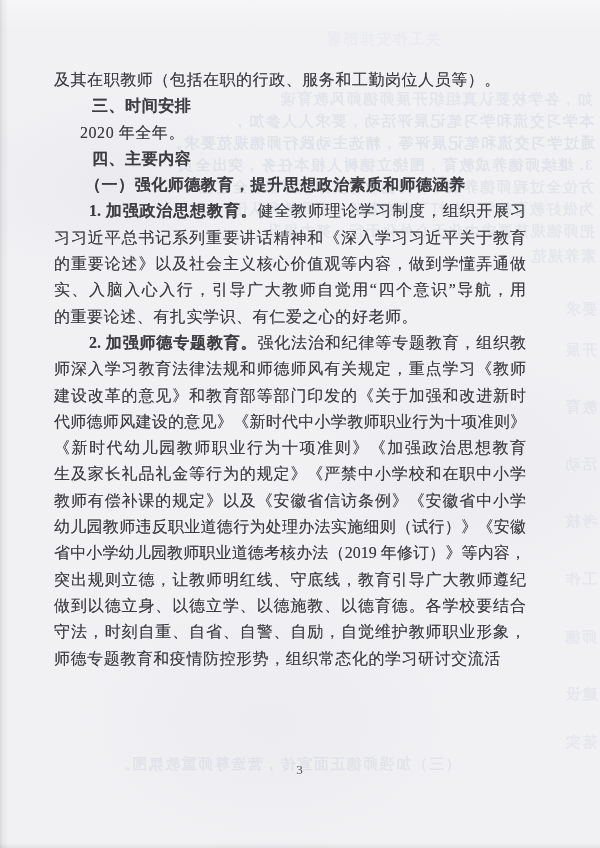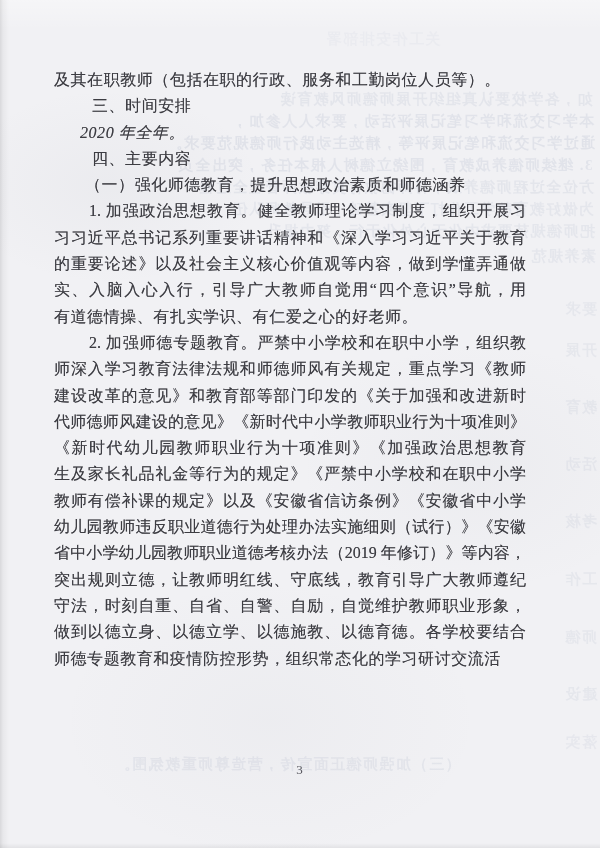--- a/index.html
+++ b/index.html
@@ -48,21 +48,21 @@
     font-size:16px;
     white-space:nowrap;
     letter-spacing:0.55px;
     text-shadow:0 0 0.4px rgba(60,60,66,0.55);
   }
   .line.fill{
     letter-spacing:0;
     text-align:justify;
     text-align-last:justify;
   }
-  .line .b{font-weight:400;margin-top:40px;}
+  .line .b{font-weight:700;margin-top:40px;}
   .pagenum{
     position:absolute;left:0;top:762px;width:600px;
     text-align:center;font-size:13px;color:#55555c;
     letter-spacing:1px;
   }
 </style>
 </head>
 <body>
 
 <div class="scan">
@@ -84,36 +84,36 @@
       <div class="bleed-line" style="top: 512px; right: 3px; opacity: 0.11;">考核</div>
       <div class="bleed-line" style="top: 570px; right: 3px; opacity: 0.11;">工作</div>
       <div class="bleed-line" style="top: 628px; right: 3px; opacity: 0.11;">师德</div>
       <div class="bleed-line" style="top: 685px; right: 3px; opacity: 0.11;">建设</div>
       <div class="bleed-line" style="top: 733px; right: 3px; opacity: 0.1;">落实</div>
       <div class="bleed-line" style="top: 755px; right: 140px; opacity: 0.13;">（三）加强师德正面宣传，营造尊师重教氛围。</div>
     </div>
   <div id="doc">
       <div class="line"><span>及其在职教师（包括在职的行政、服务和工勤岗位人员等）。</span></div>
       <div class="line" style="padding-left: 38px;"><span class="b">三、时间安排</span></div>
-      <div class="line" style="padding-left: 26px; font-style: italic;"><span>2020 年全年。</span></div>
+      <div class="line" style="padding-left: 26px;"><span>2020 年全年。</span></div>
       <div class="line" style="padding-left: 38px;"><span class="b">四、主要内容</span></div>
       <div class="line" style="padding-left: 31px;"><span class="b">（一）强化师德教育，提升思想政治素质和师德涵养</span></div>
       <div class="line fill" style="padding-left: 35px;"><span class="b">1. 加强政治思想教育。</span><span>健全教师理论学习制度，组织开展习</span></div>
       <div class="line fill"><span>习习近平总书记系列重要讲话精神和《深入学习习近平关于教育</span></div>
       <div class="line fill"><span>的重要论述》以及社会主义核心价值观等内容，做到学懂弄通做</span></div>
       <div class="line fill"><span>实、入脑入心入行，引导广大教师自觉用“四个意识”导航，用</span></div>
-      <div class="line"><span>有道德情操、有扎实学识、有仁爱之心的好老师。</span></div>
-      <div class="line fill" style="padding-left: 35px;"><span class="b">2. 加强师德专题教育。</span><span>严禁中小学校和在职中小学，组织教</span></div>
+      <div class="line"><span>的重要论述、有扎实学识、有仁爱之心的好老师。</span></div>
+      <div class="line fill" style="padding-left: 35px;"><span class="b">2. 加强师德专题教育。</span><span>强化法治和纪律等专题教育，组织教</span></div>
       <div class="line fill"><span>师深入学习教育法律法规和师德师风有关规定，重点学习《教师</span></div>
       <div class="line fill"><span>建设改革的意见》和教育部等部门印发的《关于加强和改进新时</span></div>
       <div class="line fill"><span>代师德师风建设的意见》《新时代中小学教师职业行为十项准则》</span></div>
       <div class="line fill"><span>《新时代幼儿园教师职业行为十项准则》《加强政治思想教育</span></div>
       <div class="line fill"><span>生及家长礼品礼金等行为的规定》《严禁中小学校和在职中小学</span></div>
       <div class="line fill"><span>教师有偿补课的规定》以及《安徽省信访条例》《安徽省中小学</span></div>
       <div class="line fill"><span>幼儿园教师违反职业道德行为处理办法实施细则（试行）》《安徽</span></div>
       <div class="line fill"><span>省中小学幼儿园教师职业道德考核办法（2019 年修订）》等内容，</span></div>
       <div class="line fill"><span>突出规则立德，让教师明红线、守底线，教育引导广大教师遵纪</span></div>
+      <div class="line fill"><span>做到以德立身、以德立学、以德施教、以德育德。各学校要结合</span></div>
       <div class="line fill"><span>守法，时刻自重、自省、自警、自励，自觉维护教师职业形象，</span></div>
-      <div class="line fill"><span>做到以德立身、以德立学、以德施教、以德育德。各学校要结合</span></div>
       <div class="line"><span>师德专题教育和疫情防控形势，组织常态化的学习研讨交流活</span></div>
     </div>
   <div class="pagenum">3</div>
 </div>
 
 </body></html>

